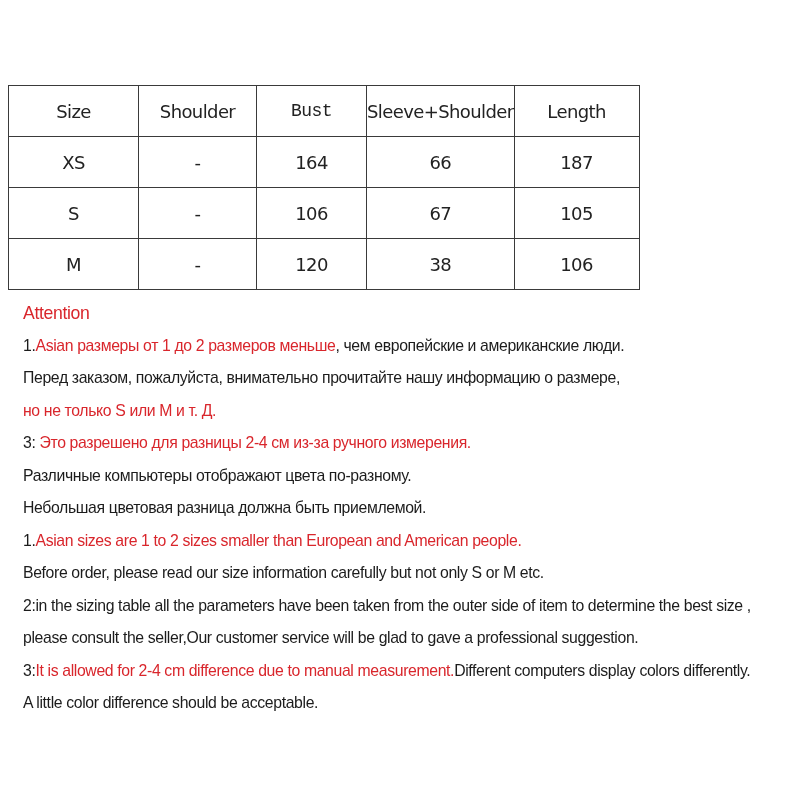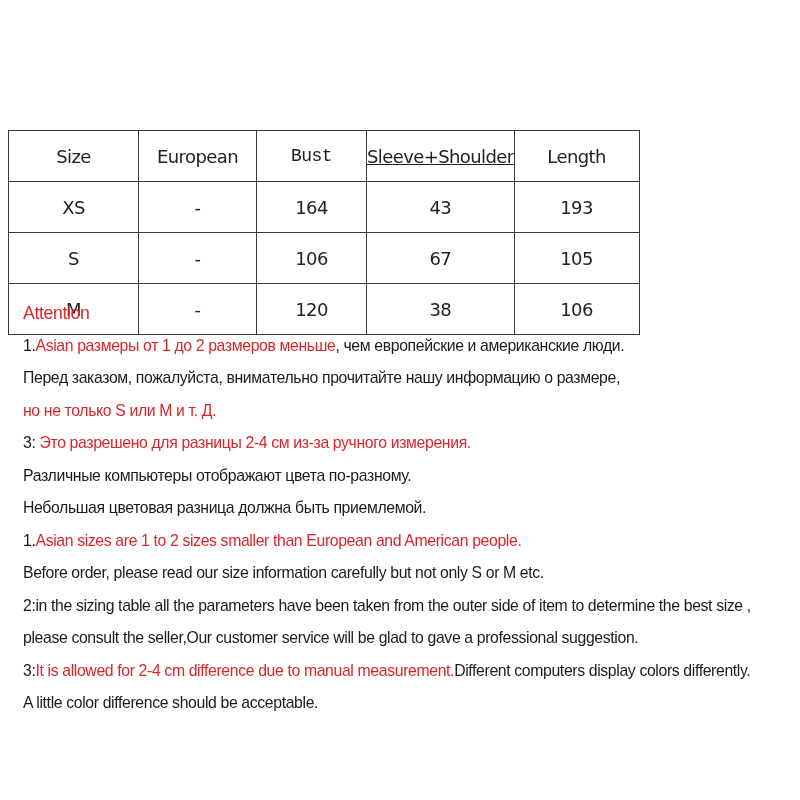--- a/index.html
+++ b/index.html
@@ -3,35 +3,34 @@
   <meta charset="utf-8">
   <style>
     html, body { margin: 0; padding: 0; background: #ffffff; }
     body { width: 800px; height: 800px; position: relative; overflow: hidden; font-family: "Liberation Sans", sans-serif; color: #1a1a1a; }
     .size-table {
       position: absolute; left: 8px; top: 85px;
       border-collapse: collapse;
       font-family: "DejaVu Sans", sans-serif;
       font-size: 18px;
       color: #222;
-      margin-top: 45px;
     }
     .size-table td, .size-table th {
       border: 1.5px solid #3a3a3a;
       text-align: center;
       font-weight: normal;
       height: 50px;
       padding: 0;
       letter-spacing: -0.6px;
       transform-origin: center;
     }
     .c0 { width: 129px; }
     .c1 { width: 117px; }
     .c2 { width: 109px; font-family: Liberation Mono, monospace; }
-    .c3 { width: 133px; text-decoration: underline; }
+    .c3 { width: 133px; }
     .c4 { width: 124px; }
     .notes { position: absolute; left: 23px; top: 297px; width: 792px; }
     .line {
       font-size: 17px;
       line-height: 32.5px;
       height: 32.5px;
       white-space: nowrap;
       color: #1c1c1c;
       letter-spacing: -0.4px;
       transform: scaleX(0.93);
@@ -40,31 +39,31 @@
     .red { color: #d9262c; }
     .attention { font-size: 19px; }
   </style>
 </head>
 <body>
 
 <table class="size-table">
   <tbody>
       <tr>
     <th class="c0">Size</th>
-    <th class="c1">European</th>
+    <th class="c1">Shoulder</th>
     <th class="c2">Bust</th>
     <th class="c3">Sleeve+Shoulder</th>
     <th class="c4">Length</th>
   </tr>
   <tr>
     <td>XS</td>
     <td>-</td>
     <td>164</td>
-    <td>43</td>
-    <td>193</td>
+    <td>66</td>
+    <td>187</td>
   </tr>
   <tr>
     <td>S</td>
     <td>-</td>
     <td>106</td>
     <td>67</td>
     <td>105</td>
   </tr>
   <tr>
     <td>M</td>

